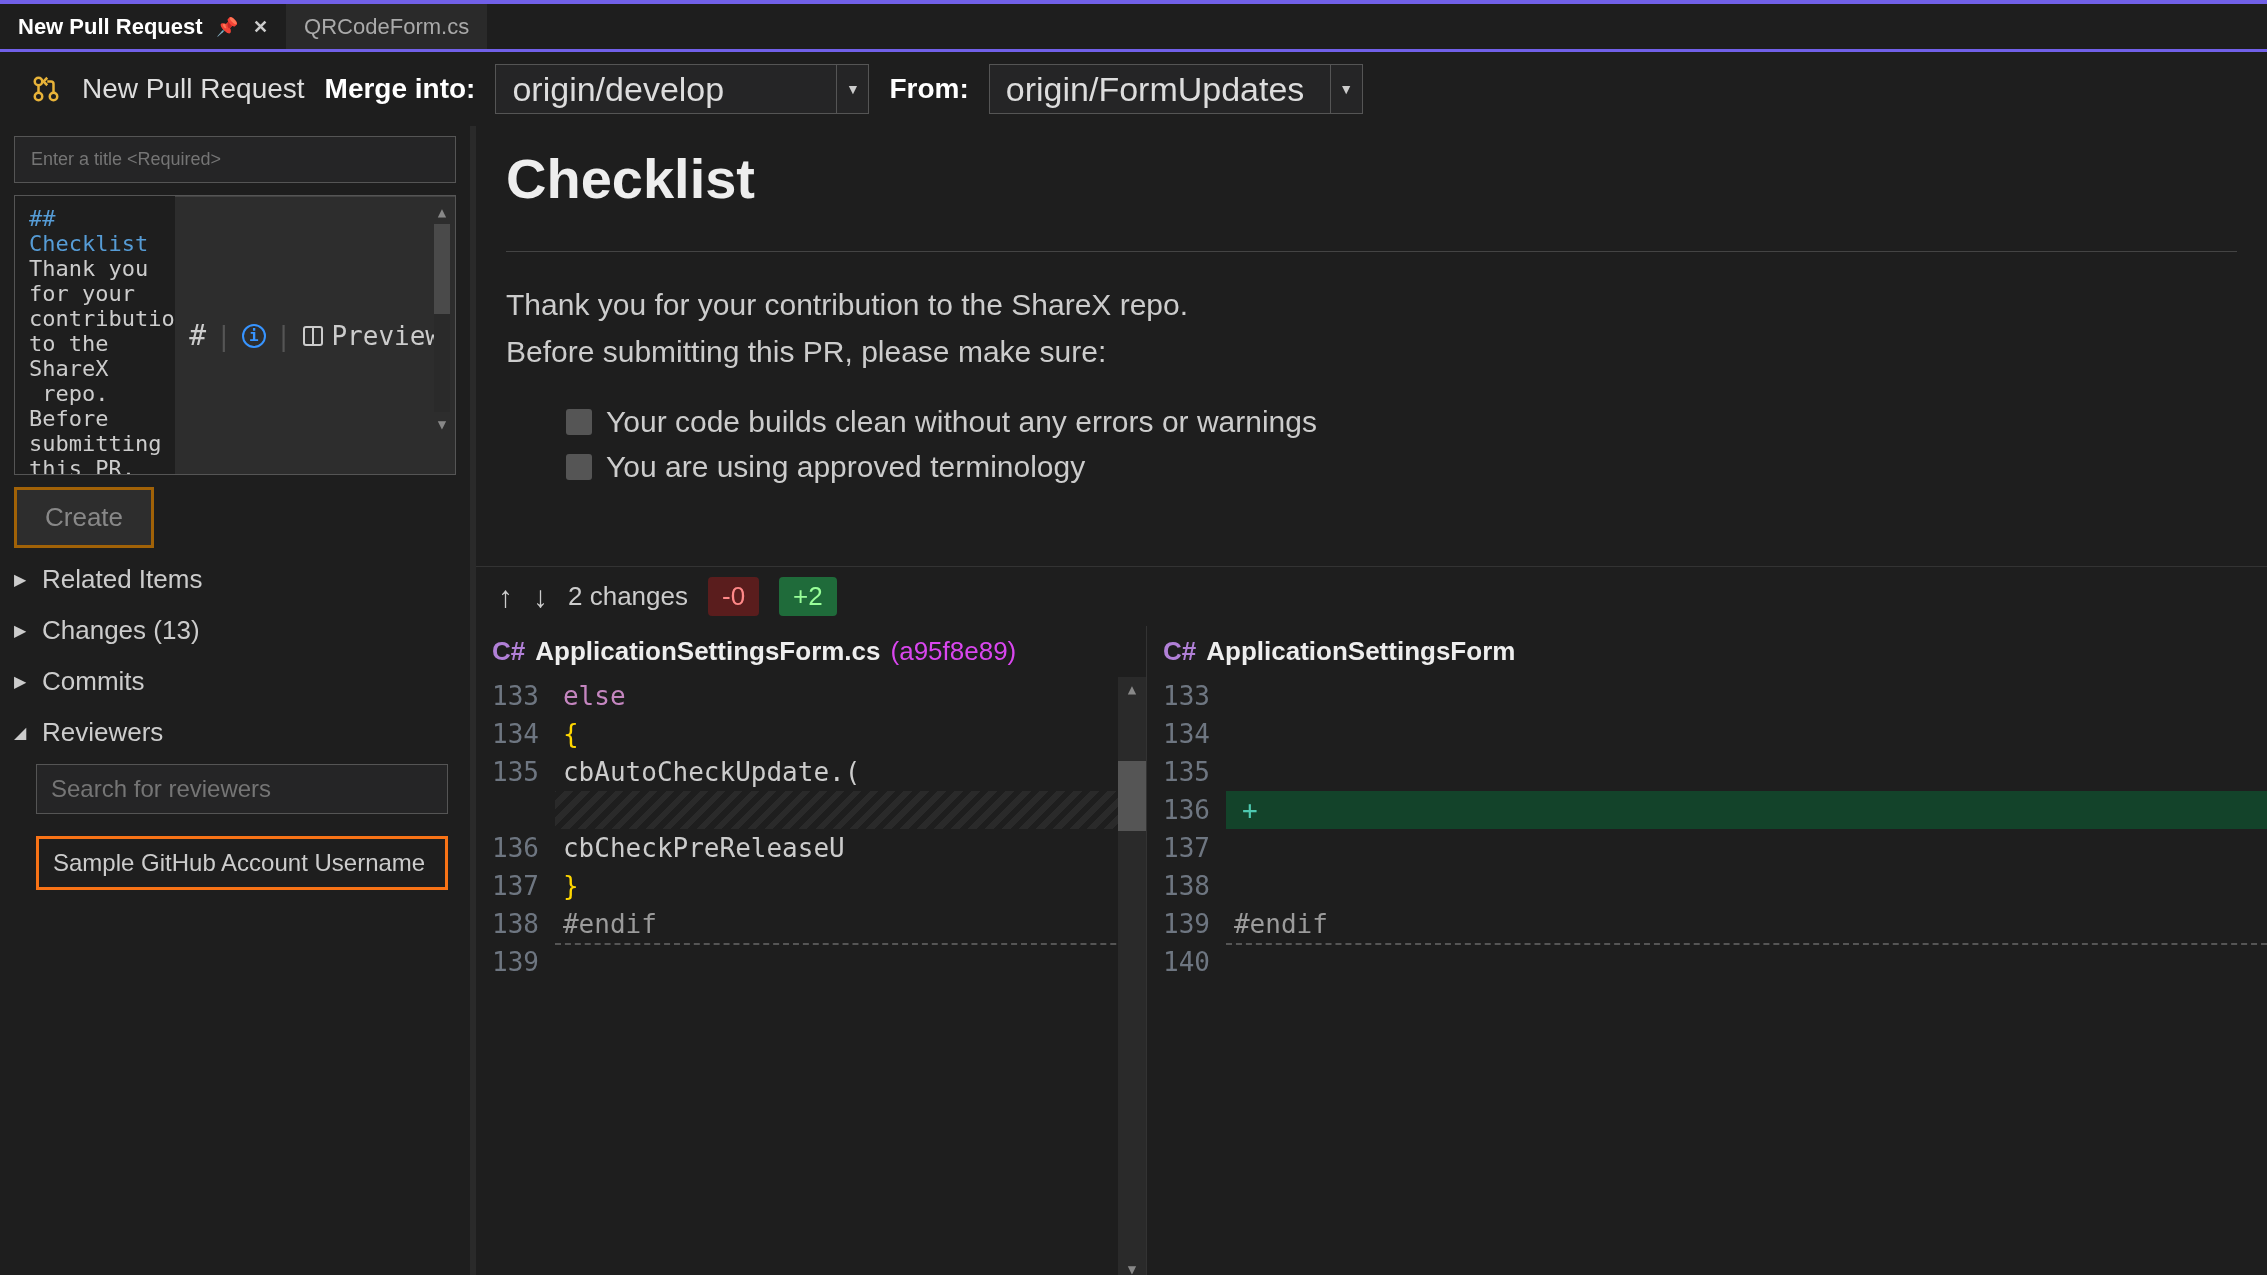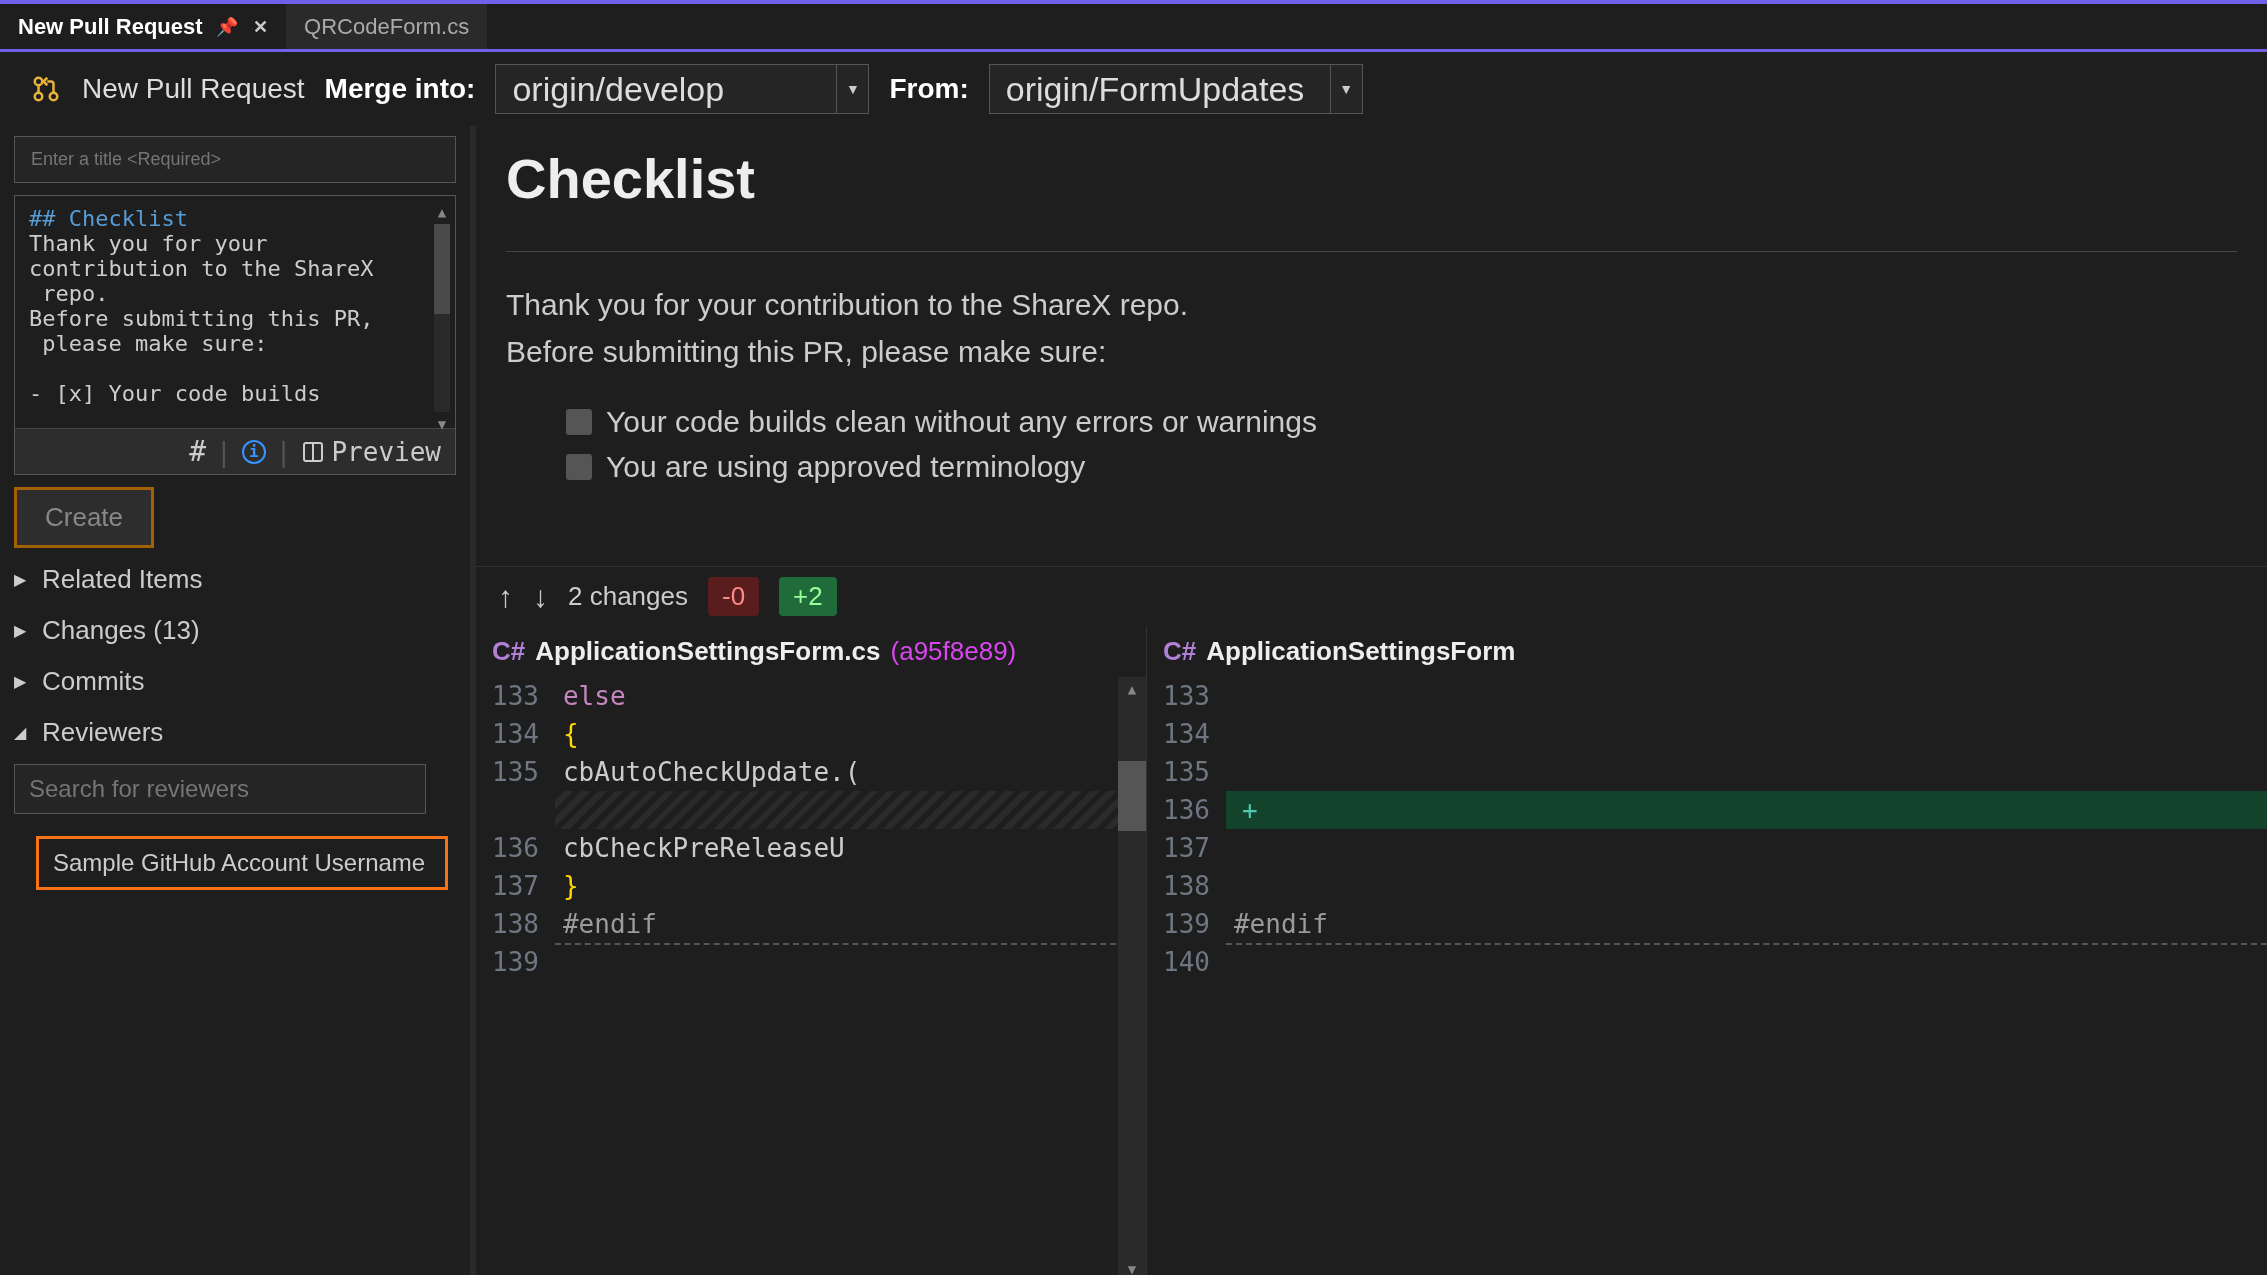--- a/index.html
+++ b/index.html
@@ -80,21 +80,21 @@
   width: 100%;
 }
 .desc-box {
   border: 1px solid #555;
   background: #1e1e1e;
   font-family: "Consolas", monospace;
   font-size: 22px;
   position: relative;
   height: 280px;
   display: flex;
-  flex-direction: column;
+  flex-direction: row;
 }
 .desc-content {
   padding: 10px 14px;
   flex: 1;
   overflow: hidden;
   white-space: pre-wrap;
   position: relative;
 }
 .desc-content .hl { color: #569cd6; }
 .desc-scroll {
@@ -143,20 +143,21 @@
   padding: 4px 0;
   cursor: pointer;
 }
 .tree-item .caret { width: 20px; display: inline-block; font-size: 16px; }
 .reviewer-search {
   border: 1px solid #555;
   background: #252526;
   color: #0ea5e9;
   font-size: 24px;
   padding: 10px 14px;
+  margin-left: 22px;
   width: calc(100% - 30px);
 }
 .reviewer-item {
   border: 3px solid #f97316;
   background: #1e1e1e;
   font-size: 24px;
   padding: 10px 14px;
   margin-left: 22px;
   margin-top: 10px;
   width: calc(100% - 30px);

